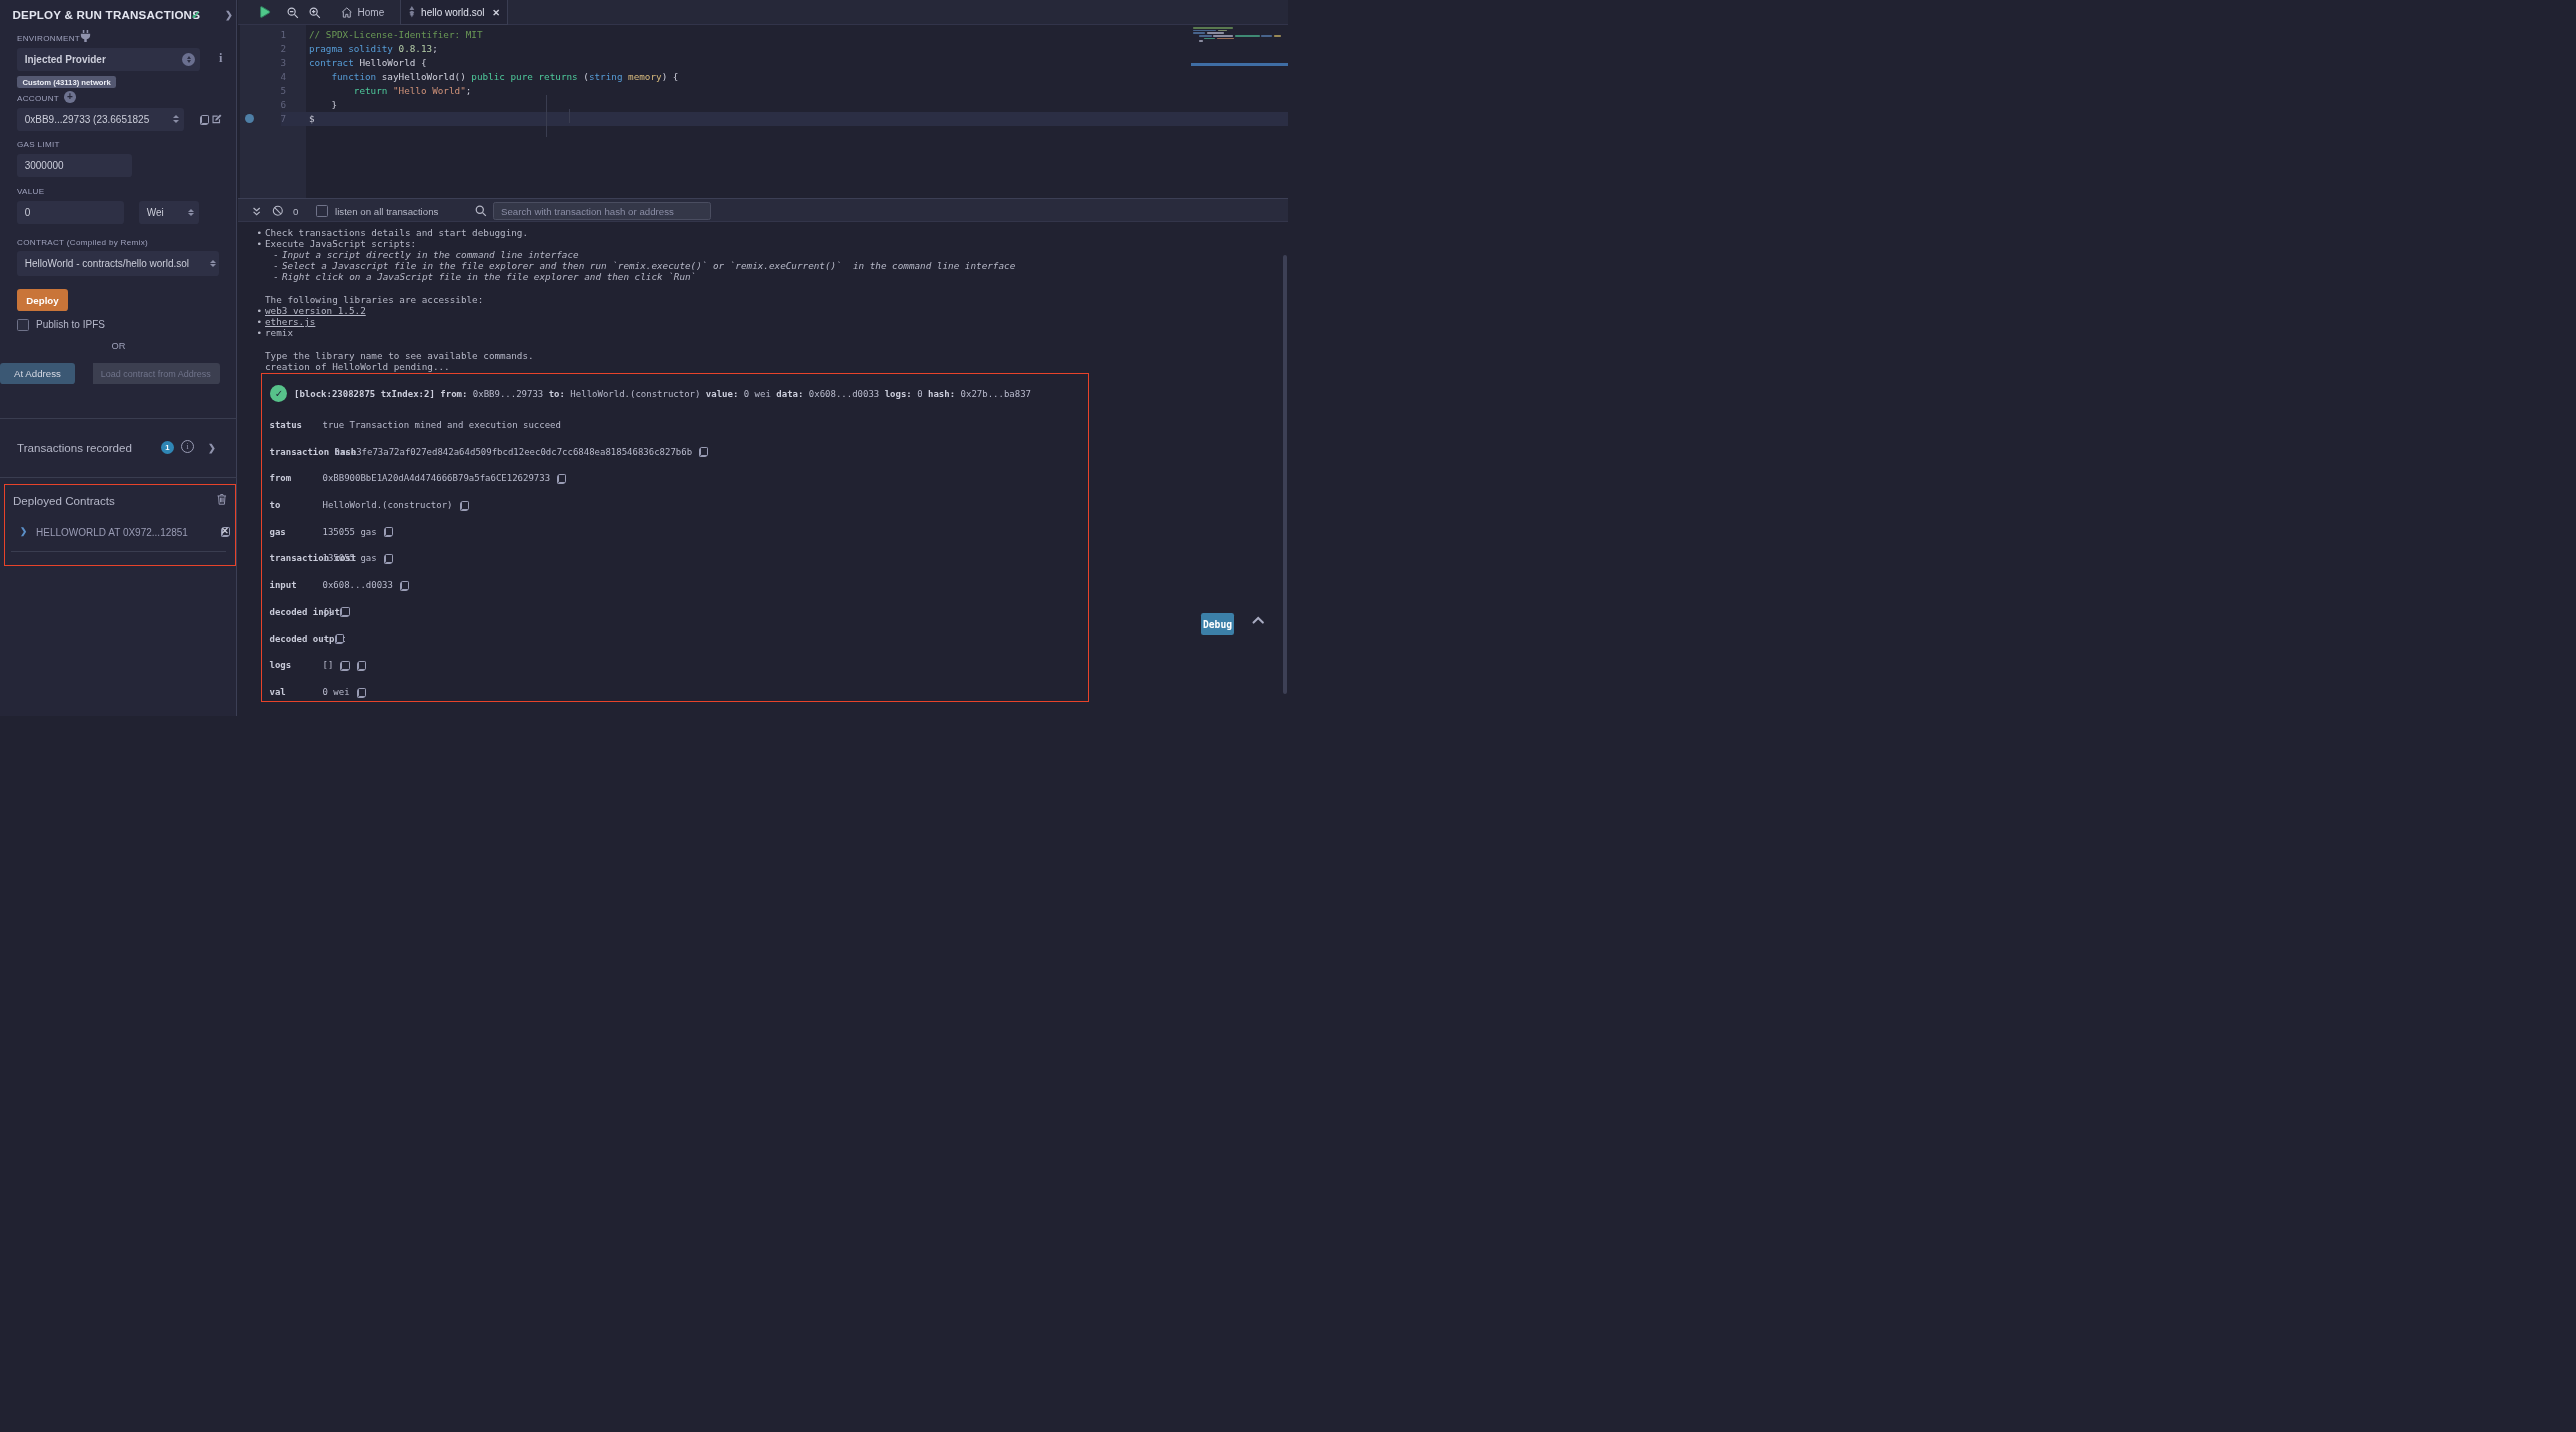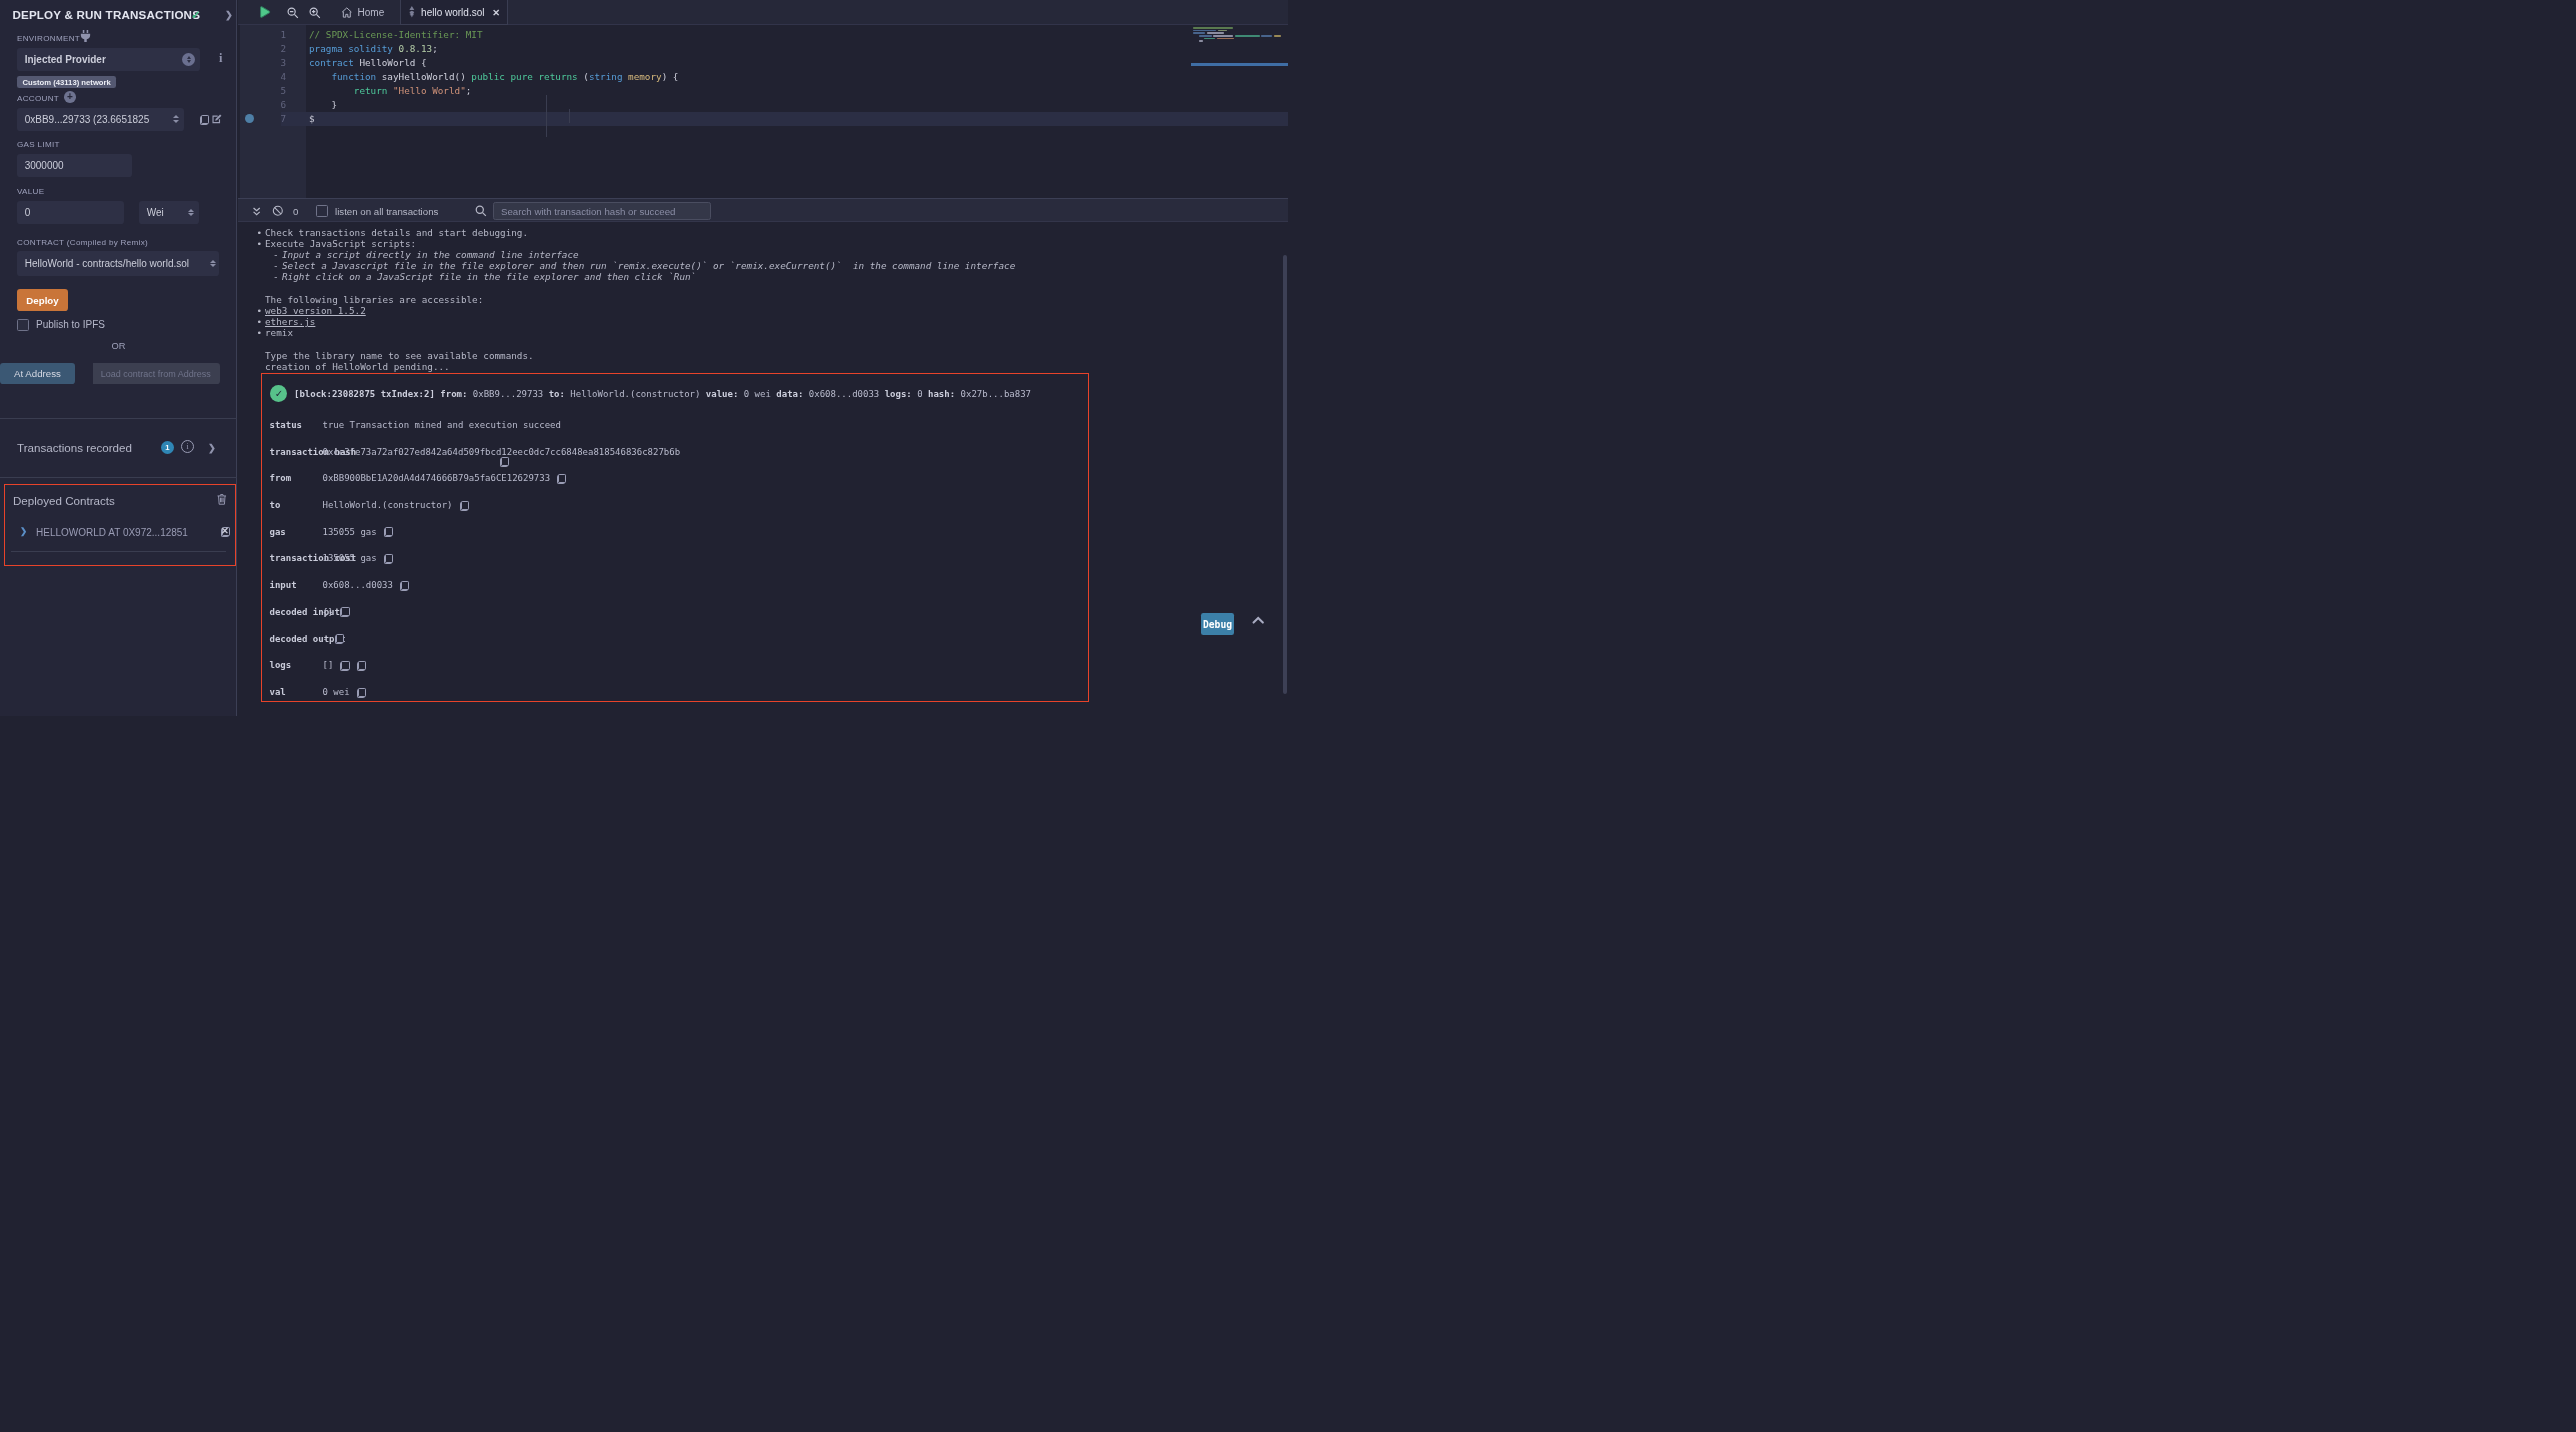--- a/index.html
+++ b/index.html
@@ -352,21 +352,21 @@
       <span class="tt-item" style="left:55px; font-size:9.7px;">0</span>
       <span id="listen-chk"></span>
       <span class="tt-item" style="left:97px; font-size:9.7px;">listen on all transactions</span>
       <span class="tt-item" style="left:237px;">
         <svg width="11.6" height="11.6" viewBox="0 0 15 15" fill="none" stroke="#b6b8c7" stroke-width="1.6">
             <circle cx="6.2" cy="6.2" r="4.6"></circle>
             <path d="M9.8 9.8 14 14"></path>
           </svg>
       </span>
       <div id="tt-search-input">
-        <span>Search with transaction hash or succeed</span>
+        <span>Search with transaction hash or address</span>
       </div>
     </div>
 
     <div id="terminal">
       <div id="termlog">
           <div class="tline"><span class="mark">•</span><span class="txt">Check transactions details and start debugging.</span></div>
           <div class="tline"><span class="mark">•</span><span class="txt">Execute JavaScript scripts:</span></div>
           <div class="tline"><span class="mark dash">-</span><span class="txt dashtxt it">Input a script directly in the command line interface</span></div>
           <div class="tline"><span class="mark dash">-</span><span class="txt dashtxt it">Select a Javascript file in the file explorer and then run `remix.execute()` or `remix.exeCurrent()`  in the command line interface</span></div>
           <div class="tline"><span class="mark dash">-</span><span class="txt dashtxt it">Right click on a JavaScript file in the file explorer and then click `Run`</span></div>
@@ -387,21 +387,21 @@
         <div id="sum-line"><b>[block:23082875 txIndex:2] </b><b>from:</b><span> 0xBB9...29733 </span><b>to:</b><span> HelloWorld.(constructor) </span><b>value:</b><span> 0 wei </span><b>data:</b><span> 0x608...d0033 </span><b>logs:</b><span> 0 </span><b>hash:</b><span> 0x27b...ba837</span></div>
         <div id="txrows" style="left:8.5px; top:48px; position:absolute; width:806px;">
             <div class="tx-row">
               <span class="tx-key">status</span>
               <span class="tx-val" style="margin-left: 0px;">
                 <span>true Transaction mined and execution succeed</span>
               </span>
             </div>
             <div class="tx-row">
               <span class="tx-key">transaction hash</span>
-              <span class="tx-val" style="margin-left: 0px; flex-direction: column;">
+              <span class="tx-val" style="margin-left: 12px;">
                 <span>0xce3fe73a72af027ed842a64d509fbcd12eec0dc7cc6848ea818546836c827b6b</span>
                 <span class="cp"></span>
               </span>
             </div>
             <div class="tx-row">
               <span class="tx-key">from</span>
               <span class="tx-val" style="margin-left: 0px;">
                 <span>0xBB900BbE1A20dA4d474666B79a5fa6CE12629733</span>
                 <span class="cp"></span>
               </span>

